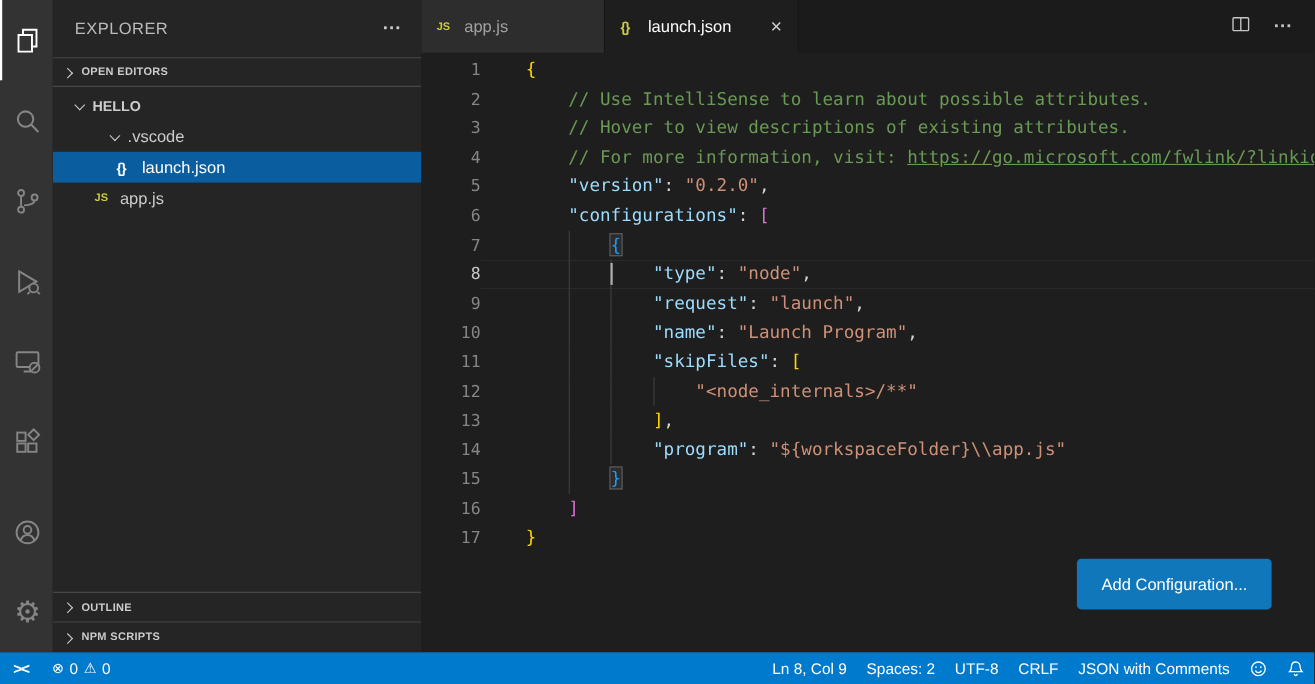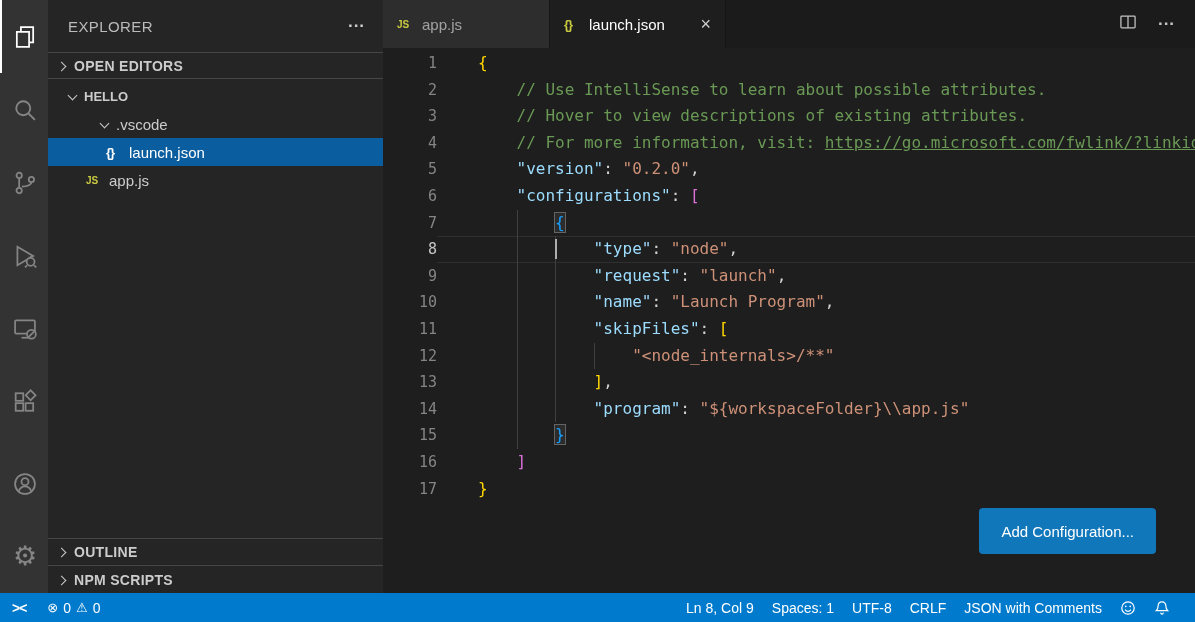--- a/index.html
+++ b/index.html
@@ -17,21 +17,21 @@
   .ab-spacer { flex:1; }
   .gear-glyph { font-size:27px; line-height:1; }
 
   
   .sidebar { position:absolute; left:48px; top:0; bottom:29px; width:335px;
              background:#252526; color:#cccccc; overflow:hidden; }
   .sb-header { height:52px; display:flex; align-items:center; padding:0 18px 0 20px; }
   .sb-title { font-size:15px; color:#bbbbbb; letter-spacing:.4px; }
   .sb-more { margin-left:auto; color:#cccccc; font-size:17px; font-weight:bold; cursor:pointer; }
   .section-header { height:27px; display:flex; align-items:center; padding-left:6px;
-                    font-size:14px; font-weight:700; color:#cccccc; letter-spacing:.3px;
+                    font-size:10px; font-weight:700; color:#cccccc; letter-spacing:.3px;
                     border-top:1px solid rgba(204,204,204,0.2); cursor:pointer; }
   .section-header.oe { border-bottom:1px solid rgba(204,204,204,0.2); }
   .bottom-sections { position:absolute; left:0; right:0; bottom:0; }
   .tree-row { height:28px; display:flex; align-items:center; font-size:15px;
               color:#cccccc; cursor:pointer; white-space:nowrap; }
   .tree-row.selected { background:#0a5d9e; color:#ffffff; }
   .root-row { font-weight:700; font-size:13px; margin-top:3px; }
   .chev { width:16px; height:16px; position:relative; flex:none; margin-right:4px; }
   .chev::before { content:''; position:absolute; top:4px; left:5px; width:6px; height:6px;
                   border-right:1.4px solid currentColor; border-bottom:1.4px solid currentColor;
@@ -79,21 +79,21 @@
                     background:#1177bb; color:#ffffff; font-size:15px; border:none;
                     border-radius:4px; font-family:"Liberation Sans", sans-serif; cursor:pointer; }
 
   
   .status-bar { position:absolute; left:0; right:0; bottom:0; height:29px; background:#007acc;
                 color:#ffffff; display:flex; align-items:center; font-size:14px; }
   .sbi { padding:0 9px; height:100%; display:flex; align-items:center; gap:5px; cursor:pointer;
          white-space:nowrap; }
   .remote-ind { font-weight:700; letter-spacing:-1px; padding:0 12px; font-size:14px; }
   .picon { font-size:13px; }
-  .sb-right { margin-left:auto; display:flex; height:100%; padding-right:16px; }
+  .sb-right { margin-left:auto; display:flex; height:100%; padding-right:0; }
   .sb-right-items { display:flex; height:100%; }
 </style>
 </head>
 <body>
 
 <div id="app">
 
   <div class="activity-bar">
     <div class="ab-item active">
       <span>
@@ -257,21 +257,21 @@
     </div>
     <div class="sbi">
       <span class="picon">⊗</span>
       <span>0</span>
       <span class="picon">⚠</span>
       <span>0</span>
     </div>
     <div class="sb-right">
       <div class="sb-right-items">
           <div class="sbi">Ln 8, Col 9</div>
-          <div class="sbi">Spaces: 1</div>
+          <div class="sbi">Spaces: 2</div>
           <div class="sbi">UTF-8</div>
           <div class="sbi">CRLF</div>
           <div class="sbi">JSON with Comments</div>
         </div>
       <div class="sbi">
         <svg width="16" height="16" viewBox="0 0 16 16" fill="none" stroke="#ffffff" stroke-width="1.2">
           <circle cx="8" cy="8" r="6.2"></circle>
           <circle cx="5.8" cy="6.4" r="0.8" fill="#ffffff" stroke="none"></circle>
           <circle cx="10.2" cy="6.4" r="0.8" fill="#ffffff" stroke="none"></circle>
           <path d="M5.2 9.6c.7 1.2 1.7 1.8 2.8 1.8s2.1-.6 2.8-1.8"></path>

